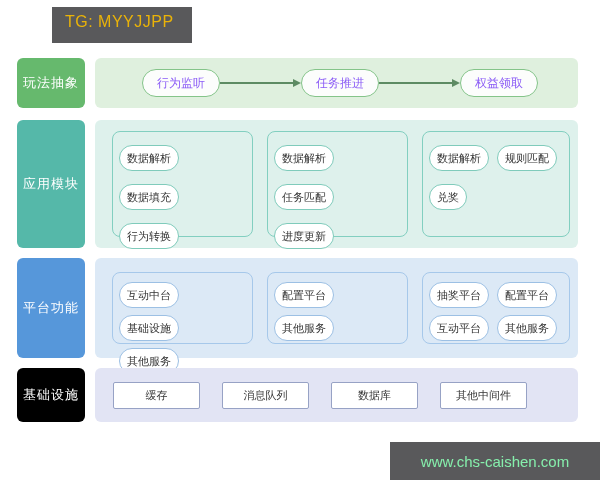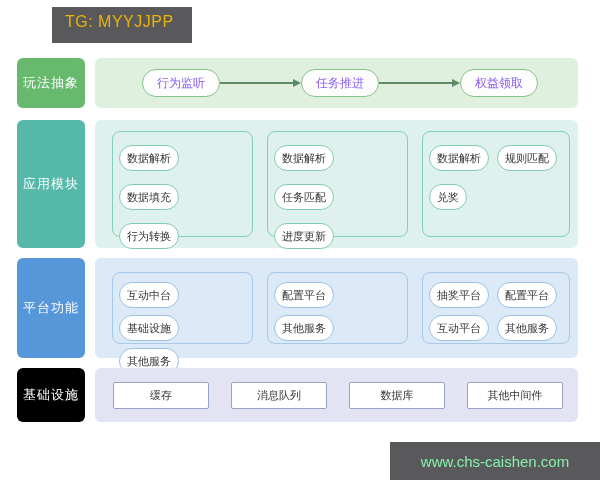--- a/index.html
+++ b/index.html
@@ -80,21 +80,21 @@
   .pill {
     height: 26px; line-height: 24px; padding: 0 7px; flex: none;
     background: #fff; border: 1px solid; border-radius: 13px;
     font-size: 11px; color: #333; white-space: nowrap;
   }
   .r2 .pill { border-color: #7fcbbb; }
   .r3 .pill { border-color: #9cc0e4; }
   
   .infra-panel { display: flex; align-items: center; padding-left: 18px; column-gap: 22px; }
   .infra-box {
-    width: 96px; height: 27px; flex: none;
+    width: 87px; height: 27px; flex: none;
     background: #fff; border: 1px solid #97a2c5; border-radius: 2px;
     display: flex; align-items: center; justify-content: center;
     font-size: 11px; color: #333; white-space: nowrap;
   }
 </style>
 </head>
 <body>
 
 <div class="tag-badge">TG: MYYJJPP</div>
 

